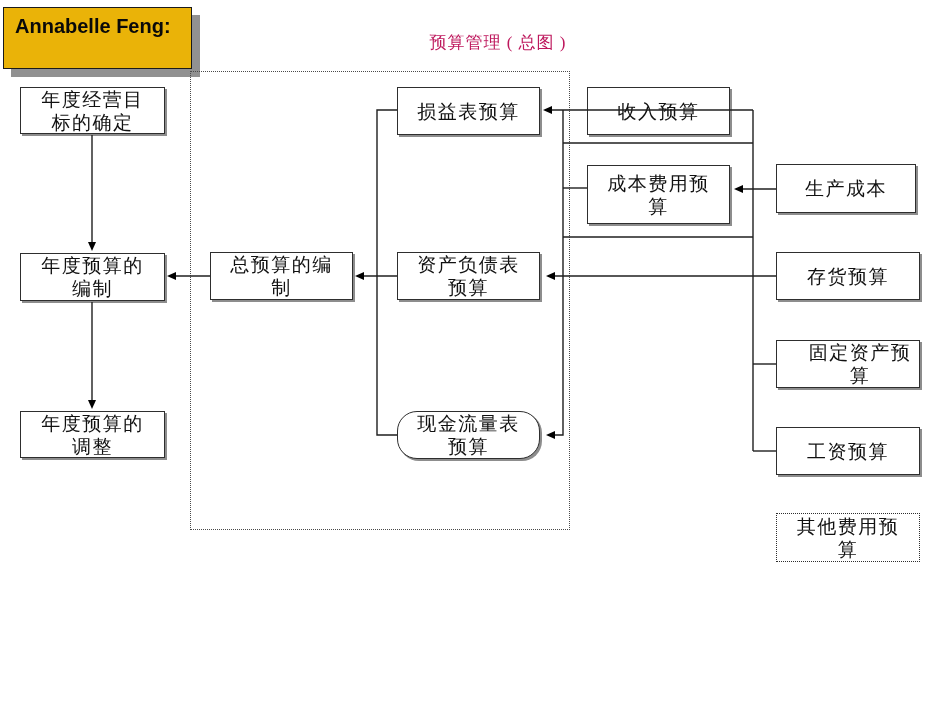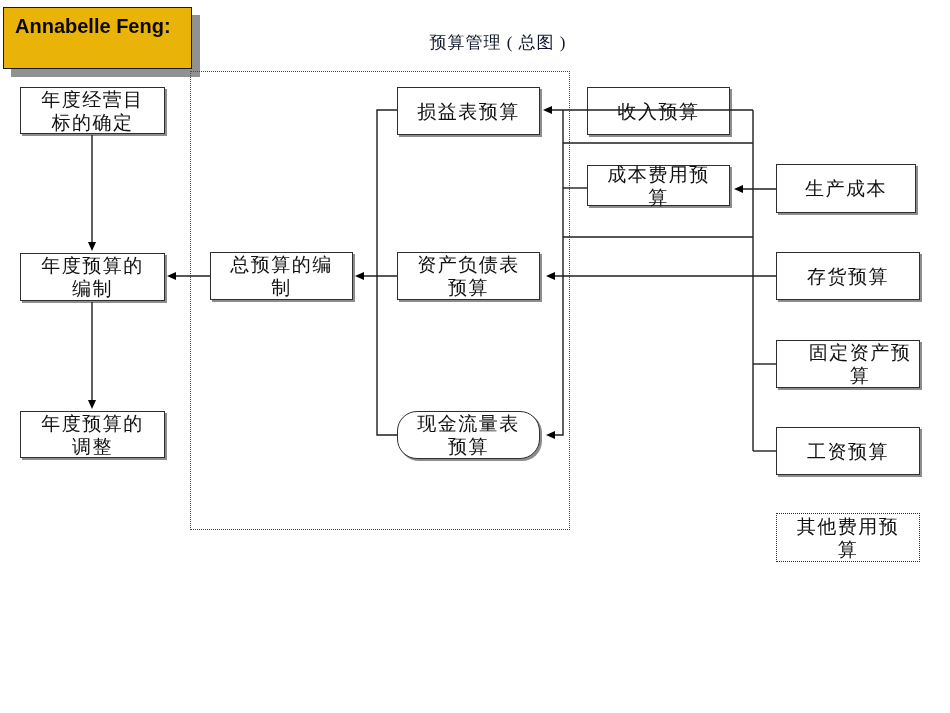--- a/index.html
+++ b/index.html
@@ -1,21 +1,21 @@
 <!DOCTYPE html>
 <html><head>
 <meta charset="utf-8">
 <style>
   html,body{margin:0;padding:0;background:#fff;}
   #slide{position:relative;width:950px;height:713px;background:#ffffff;overflow:hidden;
          font-family:"Liberation Serif","DejaVu Serif",serif;}
 
   
   #title{position:absolute;left:308px;top:31px;width:380px;text-align:center;
-         font-size:17px;color:#0f172a;letter-spacing:1px;}
+         font-size:17px;color:#be185d;letter-spacing:1px;}
 
   
   #note{position:absolute;left:3px;top:7px;width:189px;height:62px;background:#eab308;
         border:1.5px solid #1a1a1a;box-shadow:8px 8px 0 #919191;box-sizing:border-box;}
   #note .note-text{font-family:"Liberation Sans","DejaVu Sans",sans-serif;font-weight:bold;
         font-size:20px;color:#0a0a0a;padding:7px 0 0 11px;}
 
   
   #master-region{position:absolute;left:190px;top:71px;width:380px;height:459px;
         border:1px dotted #4a4a4a;box-sizing:border-box;}
@@ -29,21 +29,21 @@
   .box.dotted{border:1.5px dotted #2e2e2e;box-shadow:none;}
 
   .pos-annual-goal          {left:20px;  top:87px;  width:145px; height:47px;}
   .pos-annual-budget-prep   {left:20px;  top:253px; width:145px; height:48px;}
   .pos-annual-budget-adjust {left:20px;  top:411px; width:145px; height:47px;}
   .pos-master-budget        {left:210px; top:252px; width:143px; height:48px;text-align:center;}
   .pos-income-statement     {left:397px; top:87px;  width:143px; height:48px;}
   .pos-balance-sheet        {left:397px; top:252px; width:143px; height:48px;}
   .pos-cash-flow            {left:397px; top:411px; width:143px; height:48px;border-radius:20px;}
   .pos-revenue              {left:587px; top:87px;  width:143px; height:48px;}
-  .pos-cost-expense         {left:587px; top:165px; width:143px; height:41px;}
+  .pos-cost-expense         {left:587px; top:165px; width:143px; height:59px;}
   .pos-production-cost      {left:776px; top:164px; width:140px; height:49px;}
   .pos-inventory            {left:776px; top:252px; width:144px; height:48px;}
   .pos-fixed-assets         {left:776px; top:340px; width:144px; height:48px;padding-left:24px;}
   .pos-wages                {left:776px; top:427px; width:144px; height:48px;}
   .pos-other-expense        {left:776px; top:513px; width:144px; height:49px;}
   .pos-other-balance-items  {left:776px; top:600px; width:144px; height:49px;}
 
   
   #connectors{position:absolute;left:0;top:0;width:950px;height:713px;
               pointer-events:none;z-index:5;}

